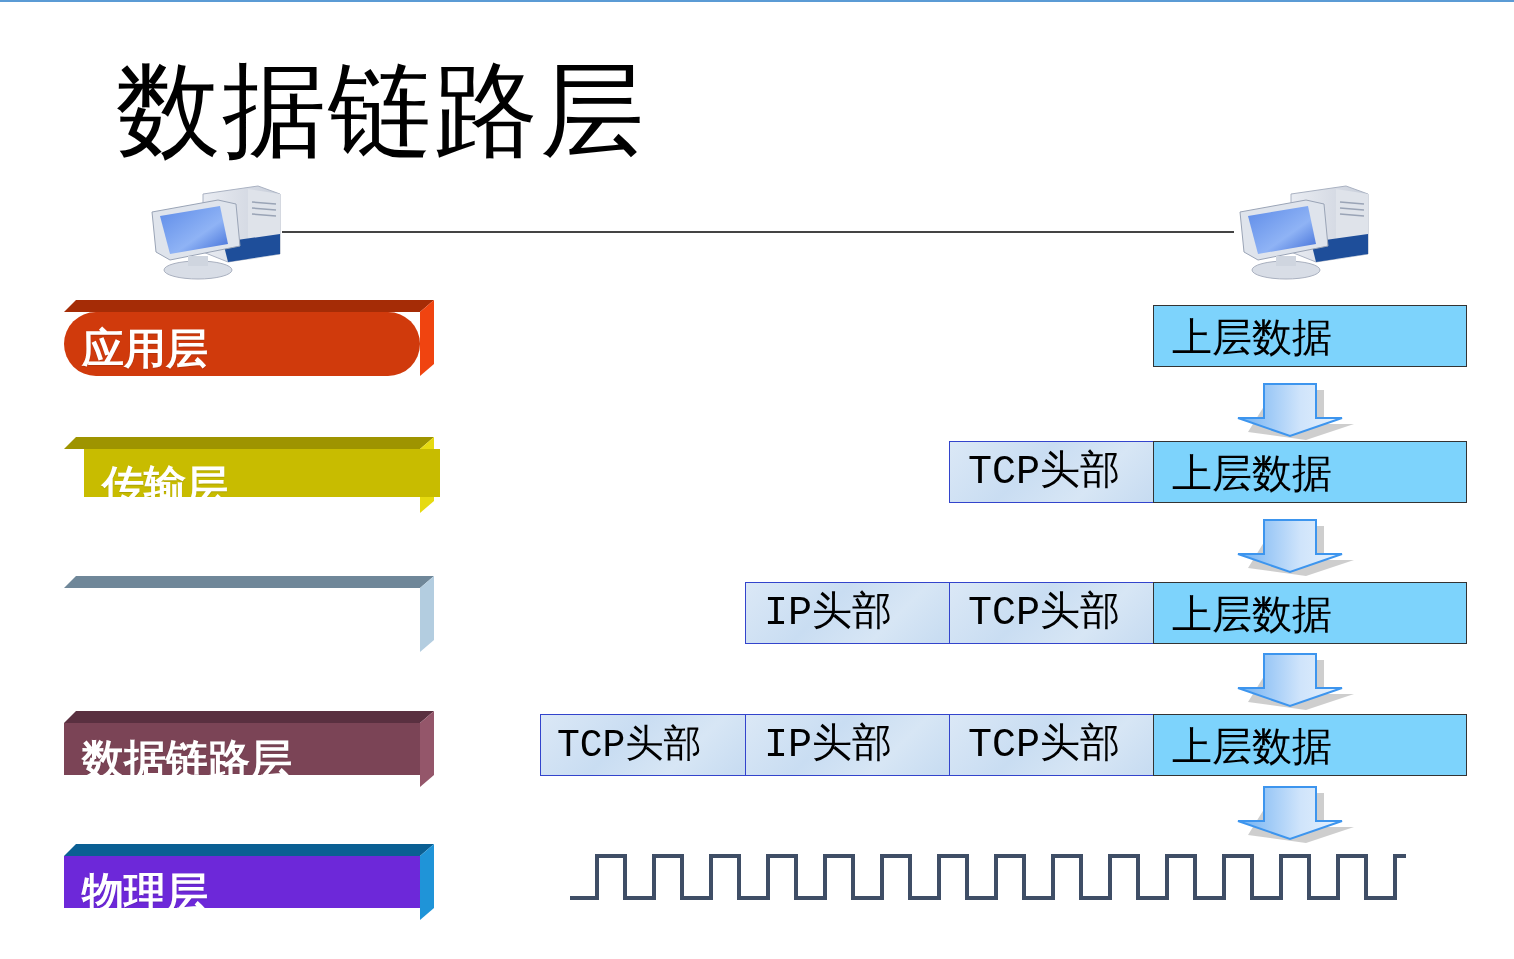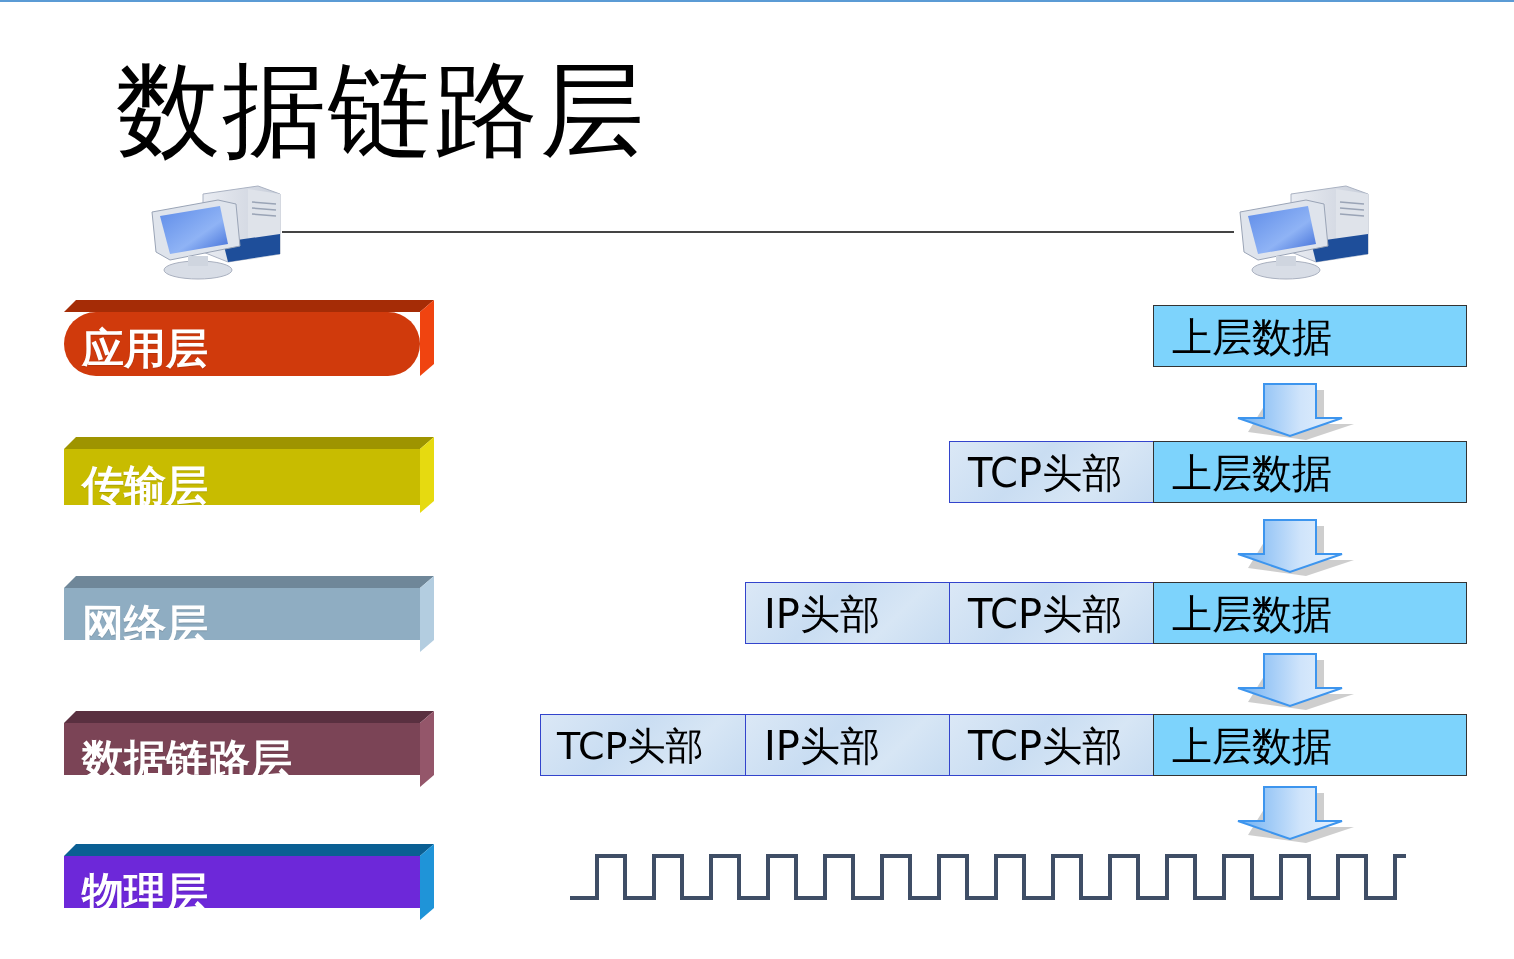--- a/index.html
+++ b/index.html
@@ -37,20 +37,21 @@
   
   .packet-row { position: absolute; height: 62px; display: flex; }
   .cell {
     height: 62px; box-sizing: border-box; font-size: 40px; line-height: 62px;
     white-space: nowrap; color: #000; overflow: hidden;
   }
   .hdr {
     width: 204px; border: 1.5px solid #3344cc; border-right: none;
     background: linear-gradient(135deg, #dbe8f6 0%, #c9ddf2 40%, #d7e6f5 70%, #c6dbf1 100%);
     padding-left: 18px;
+    font-family: Liberation Mono, monospace;
   }
   .data {
     width: 314px; border: 1.5px solid #333; background: #7dd3fc; padding-left: 18px;
   }
   .arrow { position: absolute; width: 120px; height: 62px; }
   .wave { position: absolute; left: 566px; top: 848px; }
 </style>
 </head>
 <body>
 
@@ -98,26 +99,25 @@
 </div>
 
 <div class="layer" style="top:300px;">
   <div class="topface" style="background:#a52c06;"></div>
   <div class="sideface" style="background:#f04410;"></div>
   <div class="front" style="background:#d03a0c;border-radius:32px;">应用层</div>
 </div>
 <div class="layer" style="top:437px;">
   <div class="topface" style="background:#9e9400;"></div>
   <div class="sideface" style="background:#e6da10;"></div>
-  <div class="front" style="background:#c8bc00; height:56px;">传输层</div>
+  <div class="front" style="background:#c8bc00; height:48px;margin-left:20px;">传输层</div>
 </div>
 <div class="layer" style="top:576px;">
   <div class="topface" style="background:#6f8799;"></div>
   <div class="sideface" style="background:#b3cde0;"></div>
-  <div class="front" style="background:#8fadc2; height:52px;">网络层</div>
 </div>
 <div class="layer" style="top:711px;">
   <div class="topface" style="background:#5a3040;"></div>
   <div class="sideface" style="background:#94566a;"></div>
   <div class="front" style="background:#7b4456; height:52px;">数据链路层</div>
 </div>
 <div class="layer" style="top:844px;">
   <div class="topface" style="background:#0a5f93;"></div>
   <div class="sideface" style="background:#1f94d8;"></div>
   <div class="front" style="background:#6d28d9; height:52px;">物理层</div>

